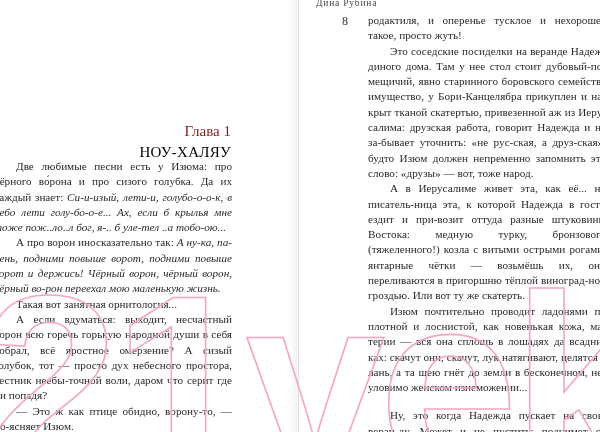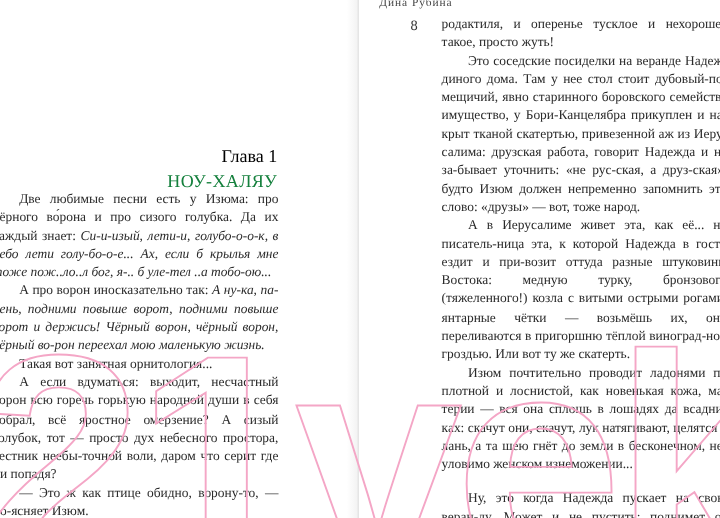--- a/index.html
+++ b/index.html
@@ -6,22 +6,22 @@
     body { width:600px; height:432px; overflow:hidden; background:#ffffff; position:relative;
            font-family:"Liberation Serif", "DejaVu Serif", serif; color:#2a2a2a; }
     .spread { position:absolute; left:0; top:0; width:600px; height:432px; }
     .page { position:absolute; top:0; height:432px; overflow:hidden; }
     .page-left { left:0; width:299px; }
     .page-right { left:300px; width:304px; }
     .gutter { position:absolute; left:298px; top:0; width:1px; height:432px; background:#e2e2e2; }
     .gutter-shade { position:absolute; left:289px; top:0; width:10px; height:432px;
       background:linear-gradient(to right, rgba(240,240,240,0), rgba(232,232,232,0.6)); }
 
-    .chapter-num { position:absolute; right:68px; top:123px; font-size:15px; color:#000000; white-space:nowrap; }
-    .chapter-title { position:absolute; right:68px; top:144px; font-size:15px; letter-spacing:0.3px; color:#15803d; white-space:nowrap; }
+    .chapter-num { position:absolute; right:68px; top:123px; font-size:15px; color:#7f1d1d; white-space:nowrap; }
+    .chapter-title { position:absolute; right:68px; top:144px; font-size:15px; letter-spacing:0.3px; color:#000000; white-space:nowrap; }
 
     .text-block { position:absolute; font-size:11.2px; line-height:15.3px; text-align:justify; }
     .left-text { left:-6px; top:159px; width:238px; }
     .right-text { left:68px; top:13px; width:238px; }
     .text-block p { margin:0; text-indent:0; }
     .text-block p.ind { text-indent:22px; }
     .text-block p.gap { margin-top:13px; }
     .text-block em { font-style:italic; }
 
     .running-head { position:absolute; left:16px; top:-2px; font-size:9.5px; letter-spacing:0.8px; color:#444; white-space:nowrap; }

